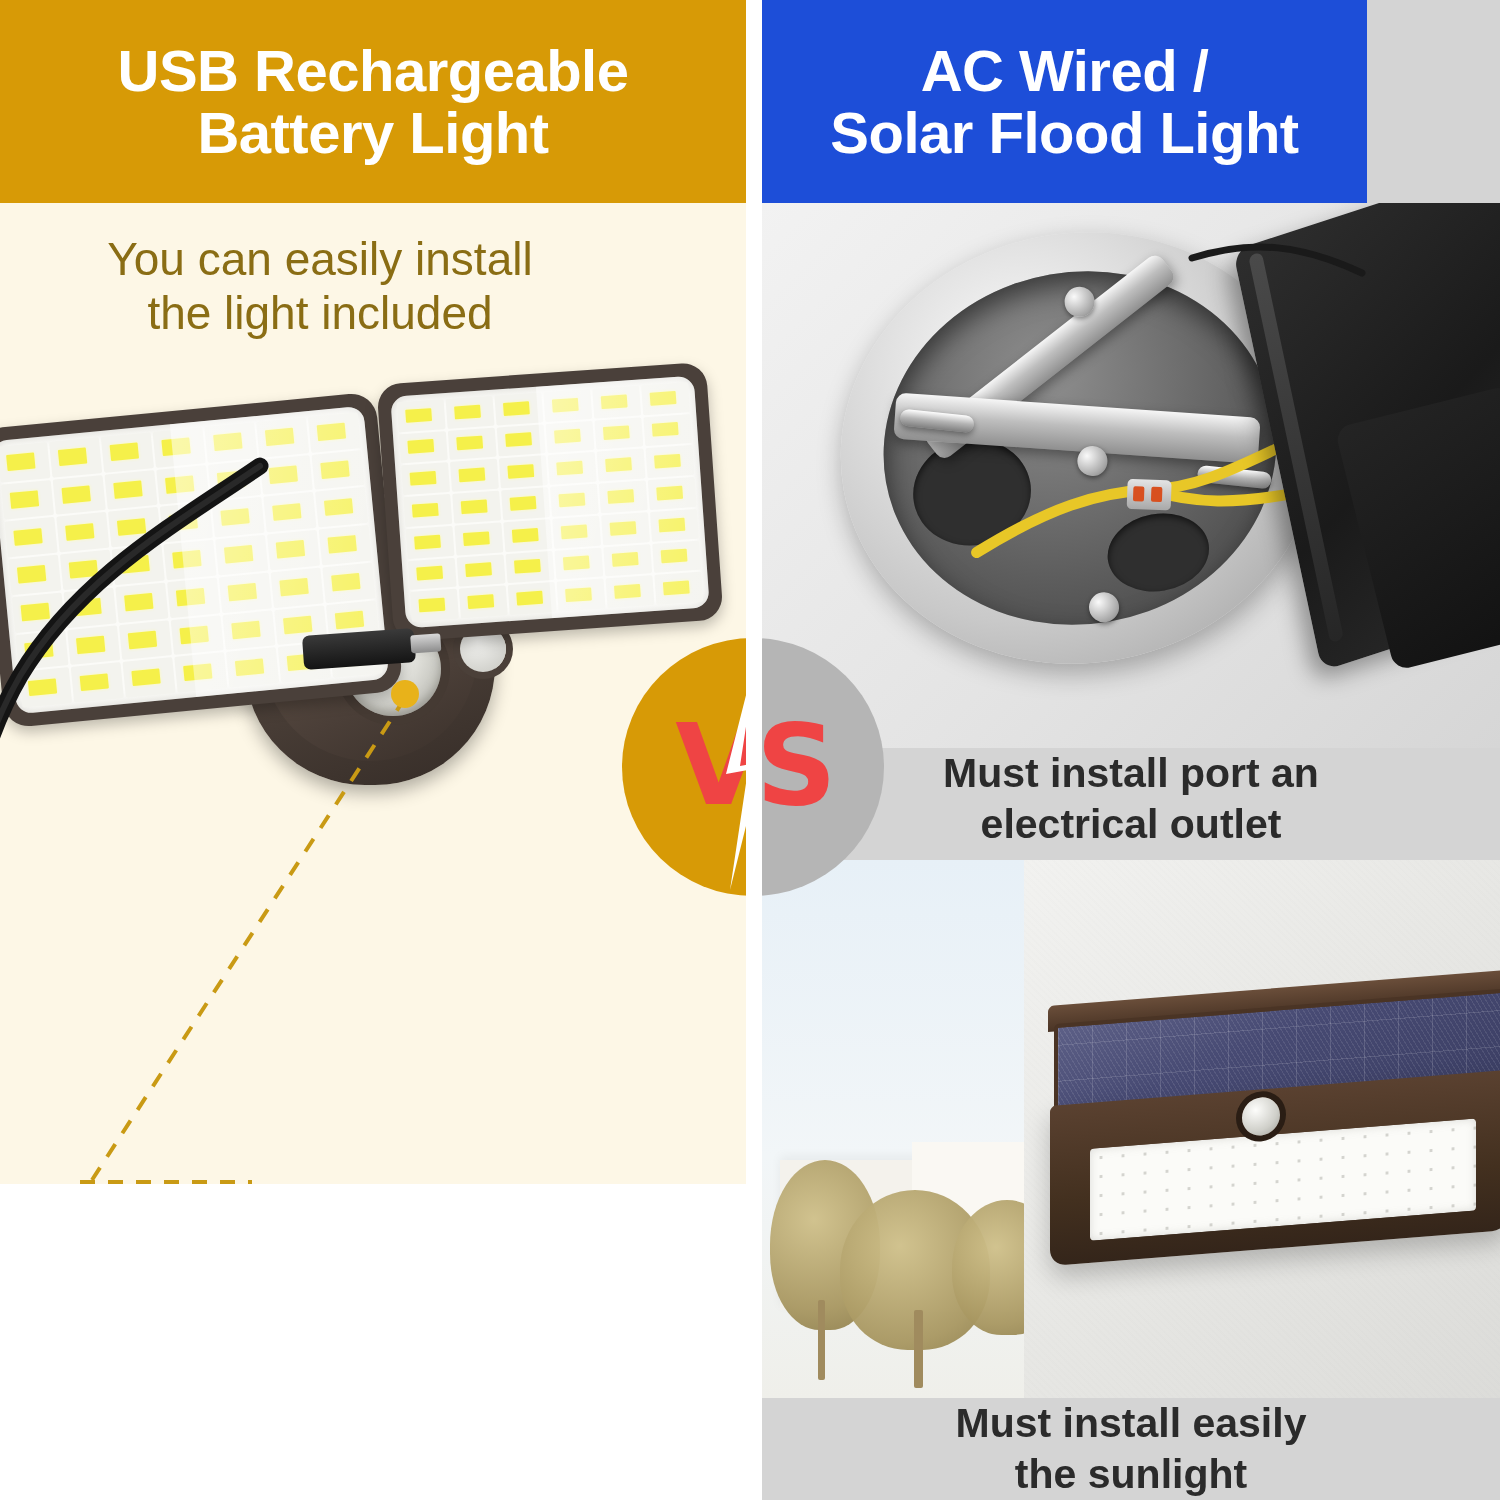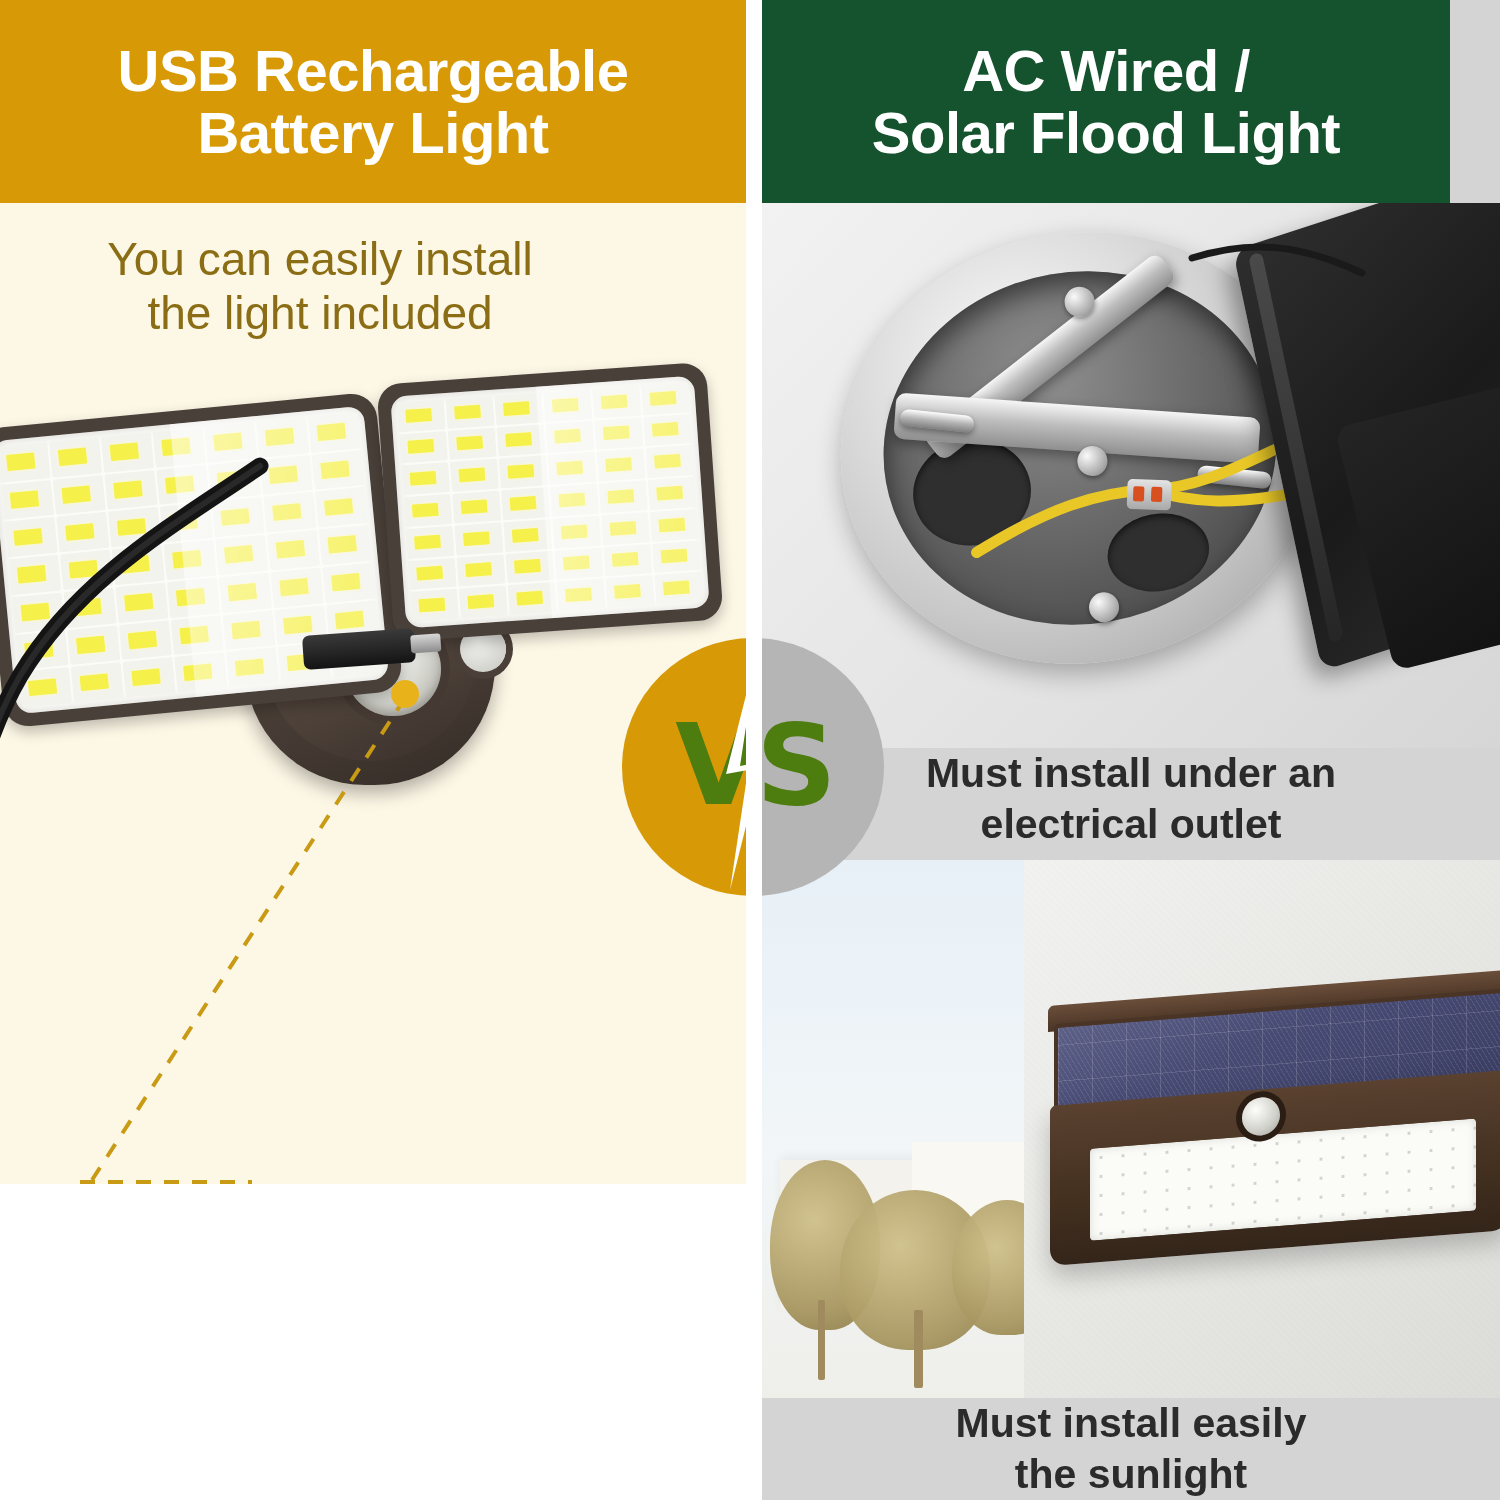--- a/index.html
+++ b/index.html
@@ -11,37 +11,37 @@
   .left-panel{position:absolute;left:0;top:0;width:746px;height:1184px;background:#FDF7E6;overflow:hidden;}
   .left-header{position:absolute;left:0;top:0;width:746px;height:203px;background:#D79A06;
     display:flex;align-items:center;justify-content:center;}
   .left-header .htxt{font-size:58px;font-weight:bold;color:#FFFFFF;line-height:1.06;text-align:center;
     letter-spacing:-0.5px;white-space:pre-line;}
   .left-sub{position:absolute;left:0;top:232px;width:640px;text-align:center;
     font-size:46px;color:#8A6D14;line-height:1.18;white-space:pre-line;}
 
   
   .right-panel{position:absolute;left:762px;top:0;width:738px;height:1500px;background:#D4D4D4;overflow:hidden;}
-  .right-header{position:absolute;left:0;top:0;width:688px;height:203px;background:#14532d;
+  .right-header{position:absolute;left:0;top:0;width:605px;height:203px;background:#1d4ed8;
     display:flex;align-items:center;justify-content:center;}
   .right-header .htxt{font-size:58px;font-weight:bold;color:#FFFFFF;line-height:1.06;text-align:center;
     letter-spacing:-0.5px;white-space:pre-line;}
 
   .rcap{position:absolute;width:738px;text-align:center;font-size:41px;font-weight:bold;
     color:#2B2B2B;line-height:1.25;white-space:pre-line;}
   .rcap.top{top:748px;}
   .rcap.bot{top:1398px;}
 
   
   .vs-wrap{position:absolute;left:622px;top:638px;width:262px;height:258px;z-index:40;}
   .vs-circle{position:absolute;inset:0;border-radius:50%;overflow:hidden;}
   .vs-half-l{position:absolute;left:0;top:0;width:50%;height:100%;background:#D79A06;}
   .vs-half-r{position:absolute;left:50%;top:0;width:50%;height:100%;background:#B5B5B5;}
   .vs-txt{position:absolute;inset:0;display:flex;align-items:center;justify-content:center;
-    font-size:112px;font-weight:bold;color:#4d7c0f;letter-spacing:-6px;
+    font-size:112px;font-weight:bold;color:#ef4444;letter-spacing:-6px;
     font-family:"DejaVu Sans",sans-serif;transform:translateY(-2px);}
 
   
   .typec-badge{position:absolute;left:243px;top:1122px;width:482px;height:133px;background:#D79A06;
     border-radius:30px;display:flex;align-items:center;justify-content:center;z-index:30;}
   .typec-badge span{font-size:43px;color:#FDF7E6;line-height:1.2;text-align:center;white-space:pre-line;}
   .left-foot{position:absolute;left:8px;top:1268px;width:730px;text-align:center;
     font-size:44px;color:#6B5135;line-height:1.22;white-space:pre-line;}
 
   
@@ -346,21 +346,21 @@
       </div>
 
       <div class="fixture"></div>
       <div class="fixture-blk"></div>
 
       <svg style="position:absolute;left:0;top:0;width:100%;height:100%;pointer-events:none;" viewBox="0 0 738 545">
         <path d="M430 55 C492 36 540 42 600 70" fill="none" stroke="#1A1A1A" stroke-width="7" stroke-linecap="round"></path>
       </svg>
     </div>
 
-    <div class="rcap top">Must install under an
+    <div class="rcap top">Must install port an
 electrical outlet</div>
 
     <div class="solar-scene">
       <div class="sky"></div>
       <div class="bldg"></div>
       <div class="bldg2"></div>
 
       <div class="tree" style="left:8px;top:300px;width:110px;height:170px;"></div>
       <div class="trunk" style="left:56px;top:440px;width:7px;height:80px;"></div>
       <div class="tree" style="left:78px;top:330px;width:150px;height:160px;"></div>

